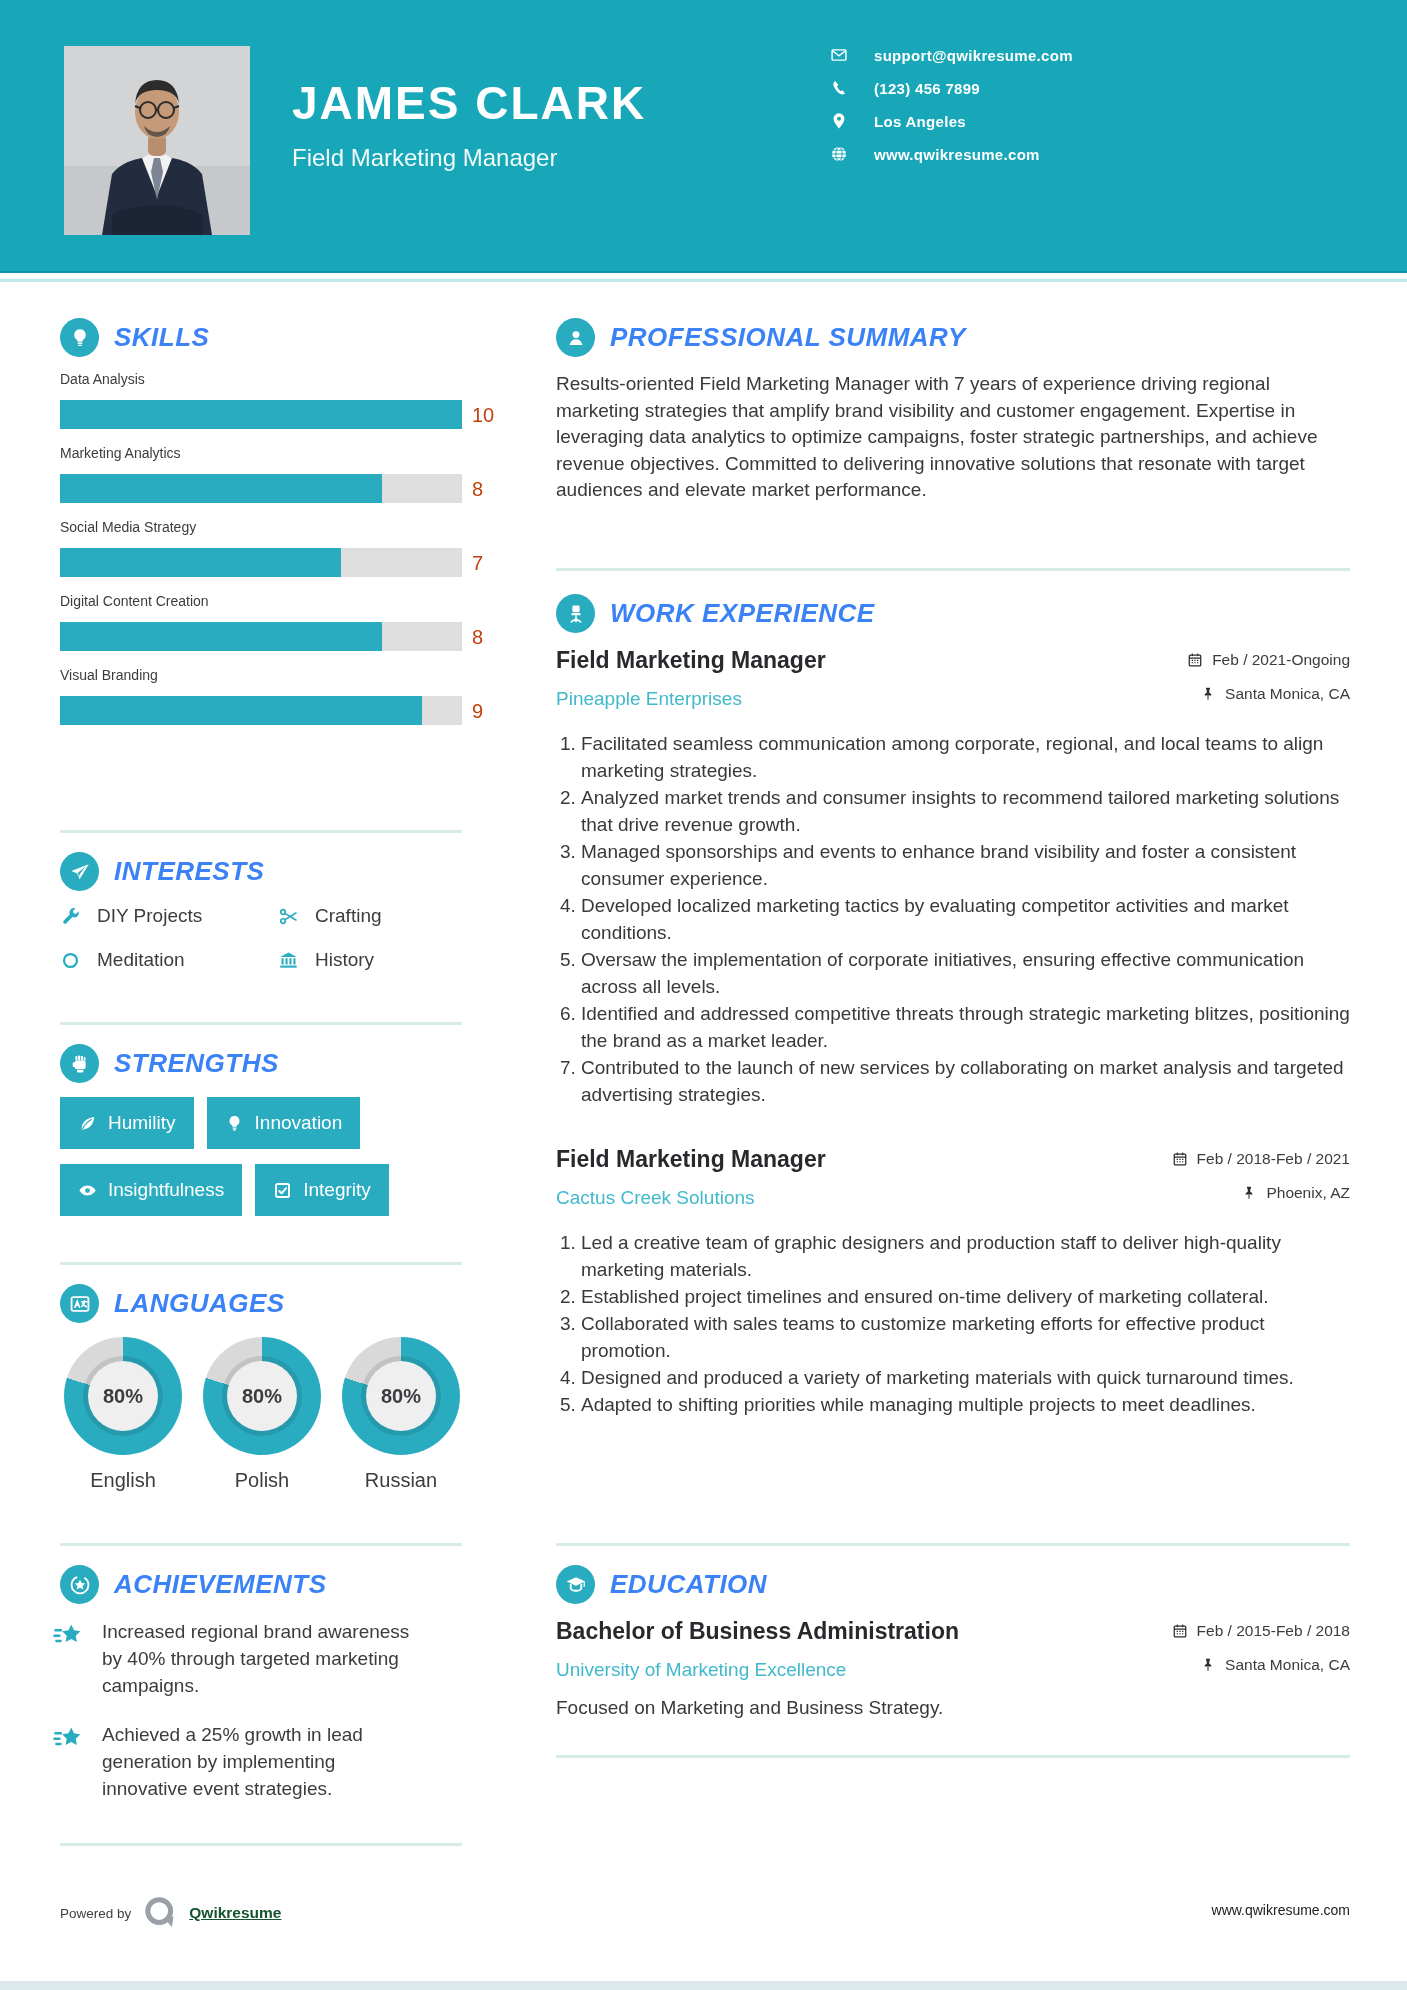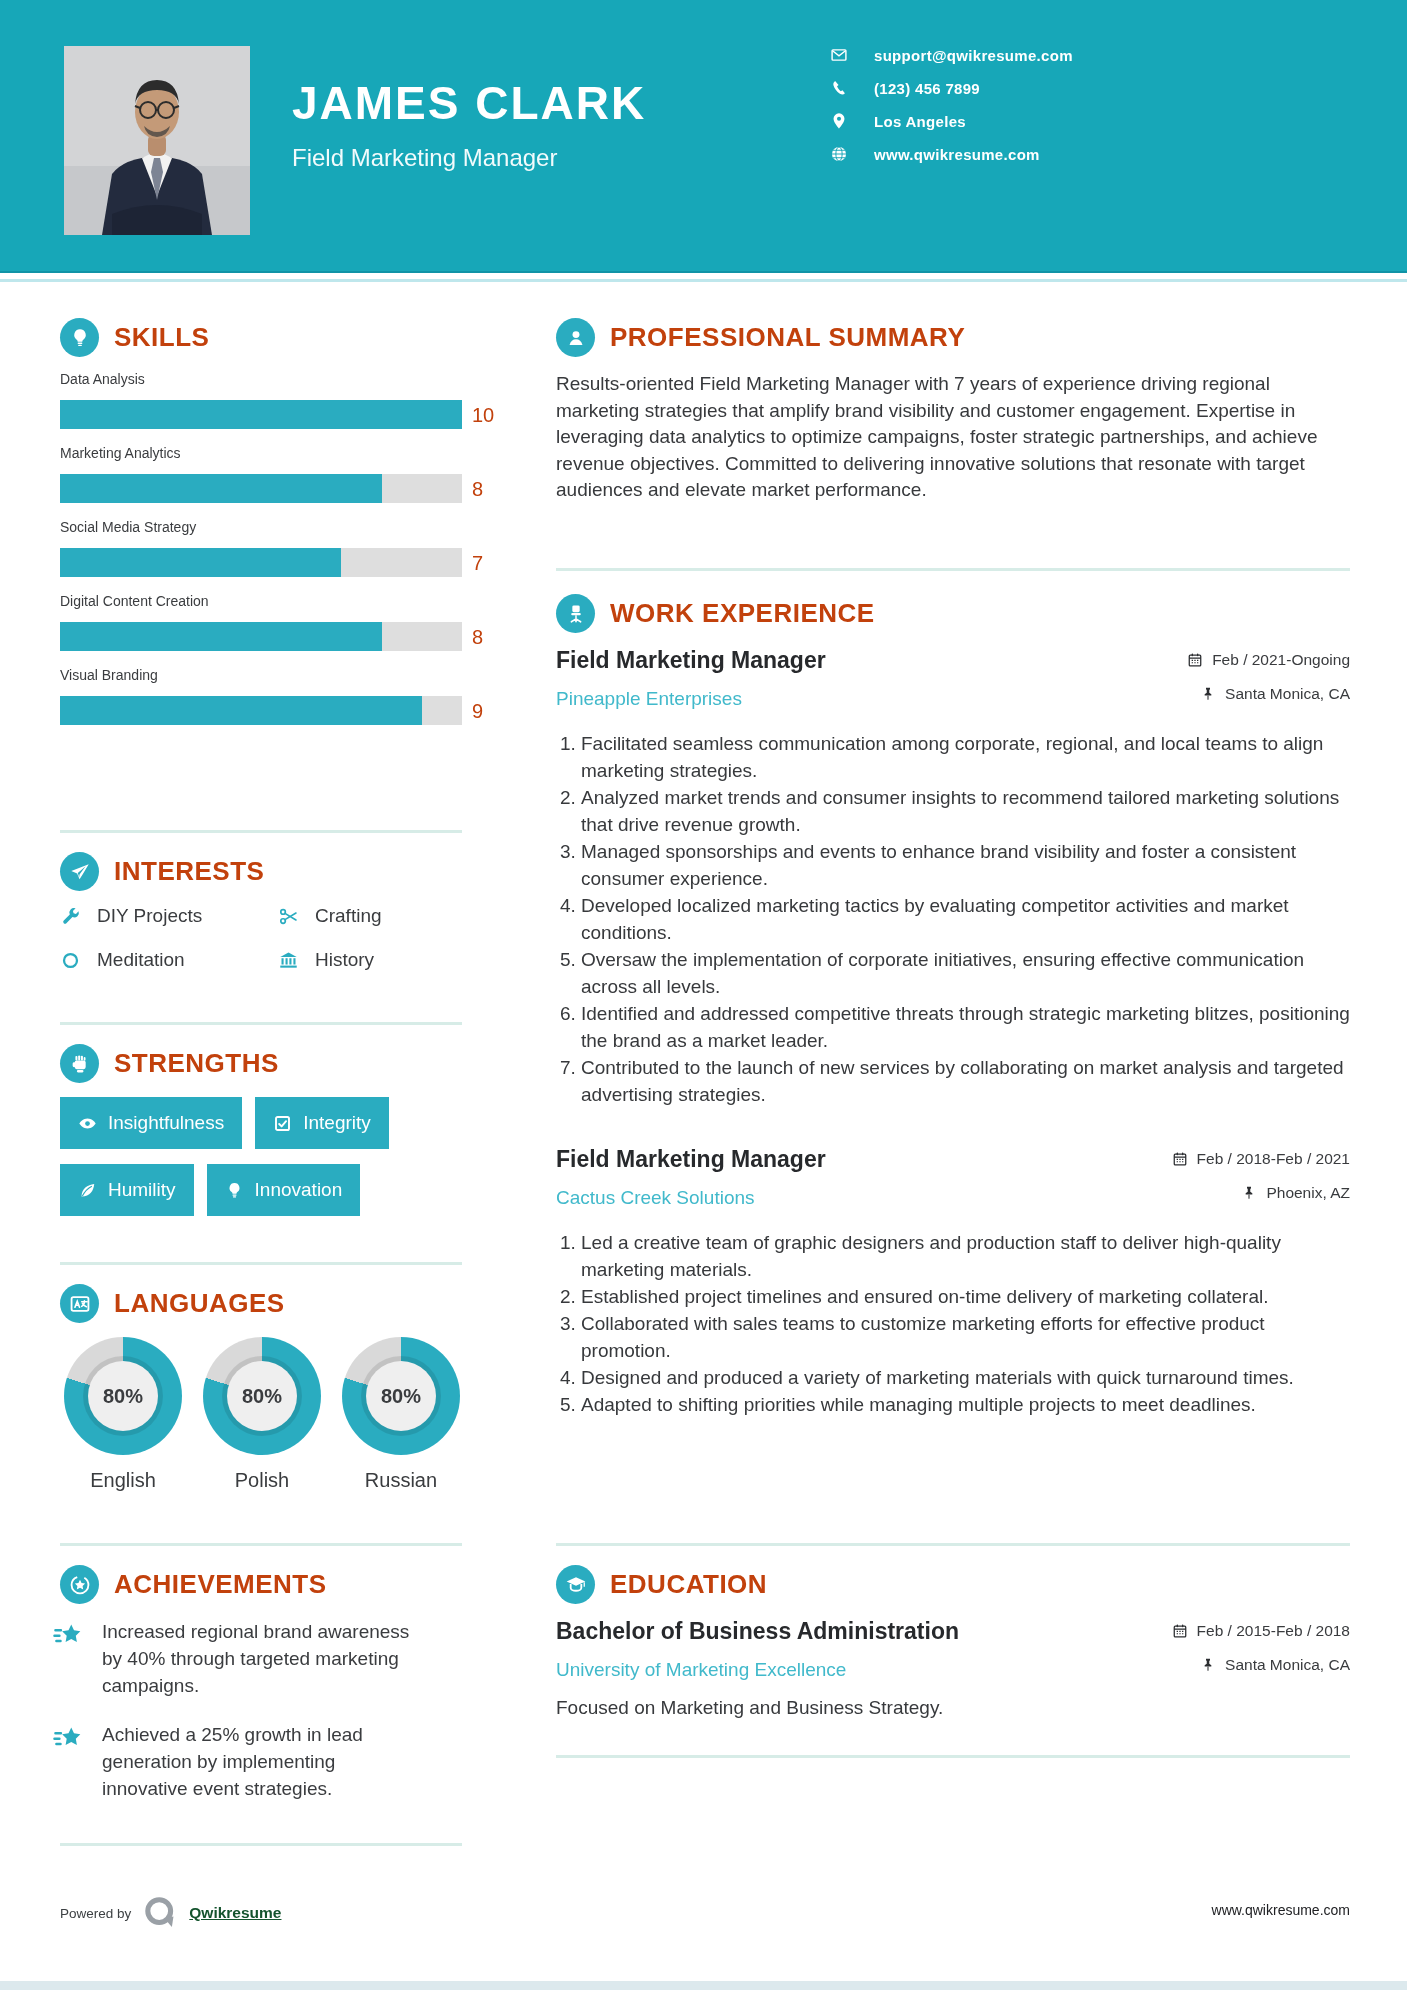--- a/index.html
+++ b/index.html
@@ -17,21 +17,21 @@
   .person-title{margin-top:14px;font-size:24px;font-weight:400;color:#f2fbfc;}
   .contact{position:absolute;left:830px;top:44px;width:520px;color:#fff;}
   .contact-row{display:flex;align-items:center;gap:26px;height:22px;margin-bottom:11px;}
   .contact-row .cicon{width:18px;height:18px;flex:0 0 18px;color:#fff;}
   .contact-row .ctext{font-size:15px;font-weight:600;letter-spacing:.3px;}
   
   .sec-head{display:flex;align-items:center;gap:15px;margin-bottom:14px;}
   .sec-badge{width:39px;height:39px;border-radius:50%;background:#2aacc0;display:flex;
              align-items:center;justify-content:center;color:#fff;flex:0 0 39px;}
   .sec-badge svg{width:22px;height:22px;}
-  .sec-title{font-size:26px;font-weight:700;color:#c2410c;letter-spacing:.5px;}
+  .sec-title{font-size:26px;font-weight:700;color:#3b82f6;letter-spacing:.5px;font-style:italic;}
   .divider{position:absolute;height:3px;background:#d7ece7;}
   .div-left{left:60px;width:402px;}
   .div-right{left:556px;width:794px;}
   
   .abs{position:absolute;}
   .skill-row{position:relative;width:402px;margin-bottom:16px;}
   .skill-label{font-size:14px;color:#3a3c3f;margin-bottom:13px;}
   .skill-track{width:402px;height:29px;background:#dedede;}
   .skill-fill{height:29px;background:#2aacc0;}
   .skill-value{position:absolute;left:412px;bottom:2px;font-size:20px;color:#c2410c;}
@@ -346,43 +346,43 @@
           <svg>
             <use href="#i-fist"></use>
           </svg>
         </span>
       <span class="sec-title">STRENGTHS</span>
     </div>
     <div class="badges">
       <div class="badge-row">
         <span class="badge">
           <svg>
+              <use href="#i-leaf"></use>
+            </svg>
+          <span>Humility</span>
+        </span>
+        <span class="badge">
+          <svg>
+              <use href="#i-bulb"></use>
+            </svg>
+          <span>Innovation</span>
+        </span>
+      </div>
+      <div class="badge-row">
+        <span class="badge">
+          <svg>
               <use href="#i-eye"></use>
             </svg>
           <span>Insightfulness</span>
         </span>
         <span class="badge">
           <svg>
               <use href="#i-checkbox"></use>
             </svg>
           <span>Integrity</span>
-        </span>
-      </div>
-      <div class="badge-row">
-        <span class="badge">
-          <svg>
-              <use href="#i-leaf"></use>
-            </svg>
-          <span>Humility</span>
-        </span>
-        <span class="badge">
-          <svg>
-              <use href="#i-bulb"></use>
-            </svg>
-          <span>Innovation</span>
         </span>
       </div>
     </div>
   </div>
 
   <div class="divider div-left abs" style="top:1262px;"></div>
 
   <div class="abs" style="left:60px;top:1284px;width:440px;">
     <div class="sec-head">
       <span class="sec-badge">

